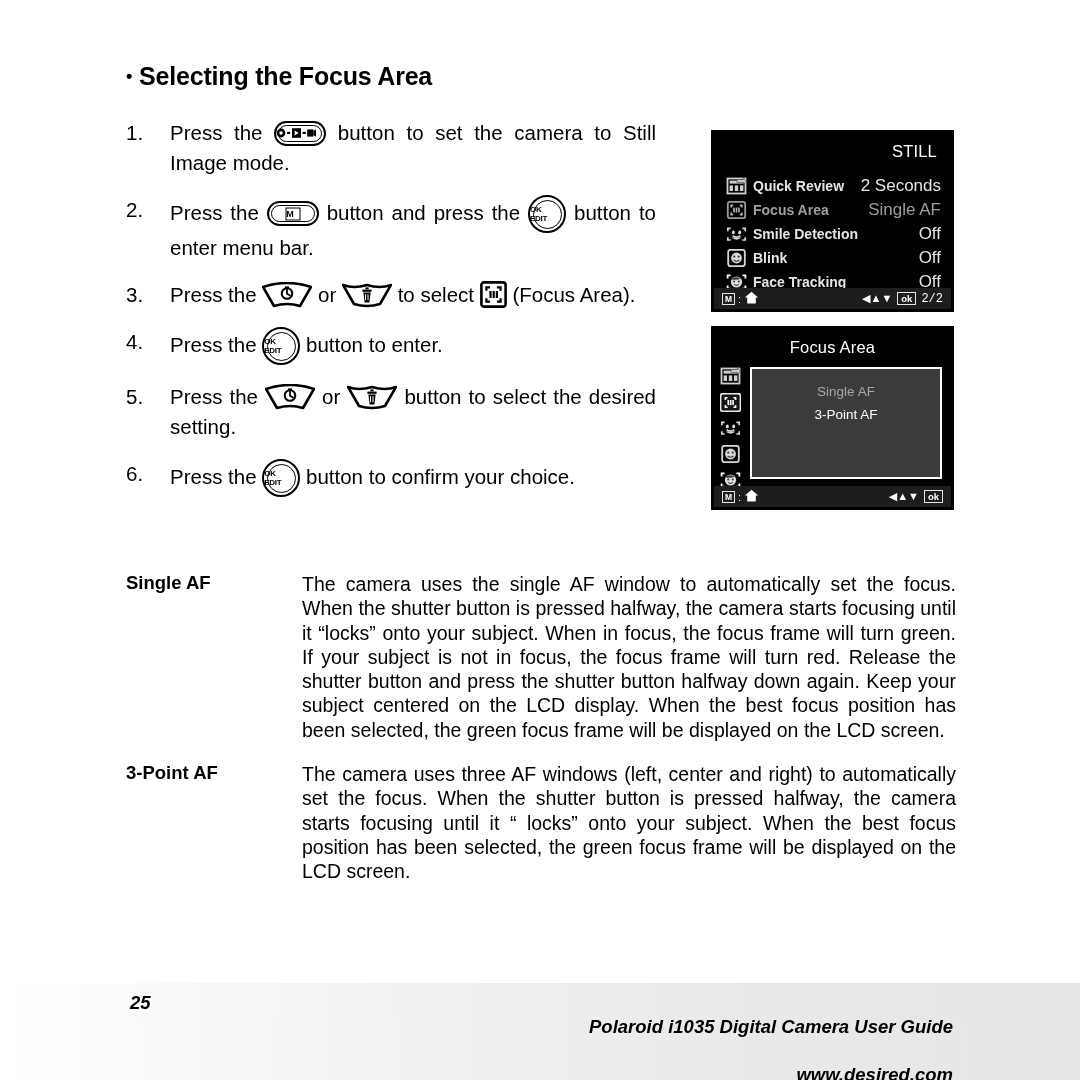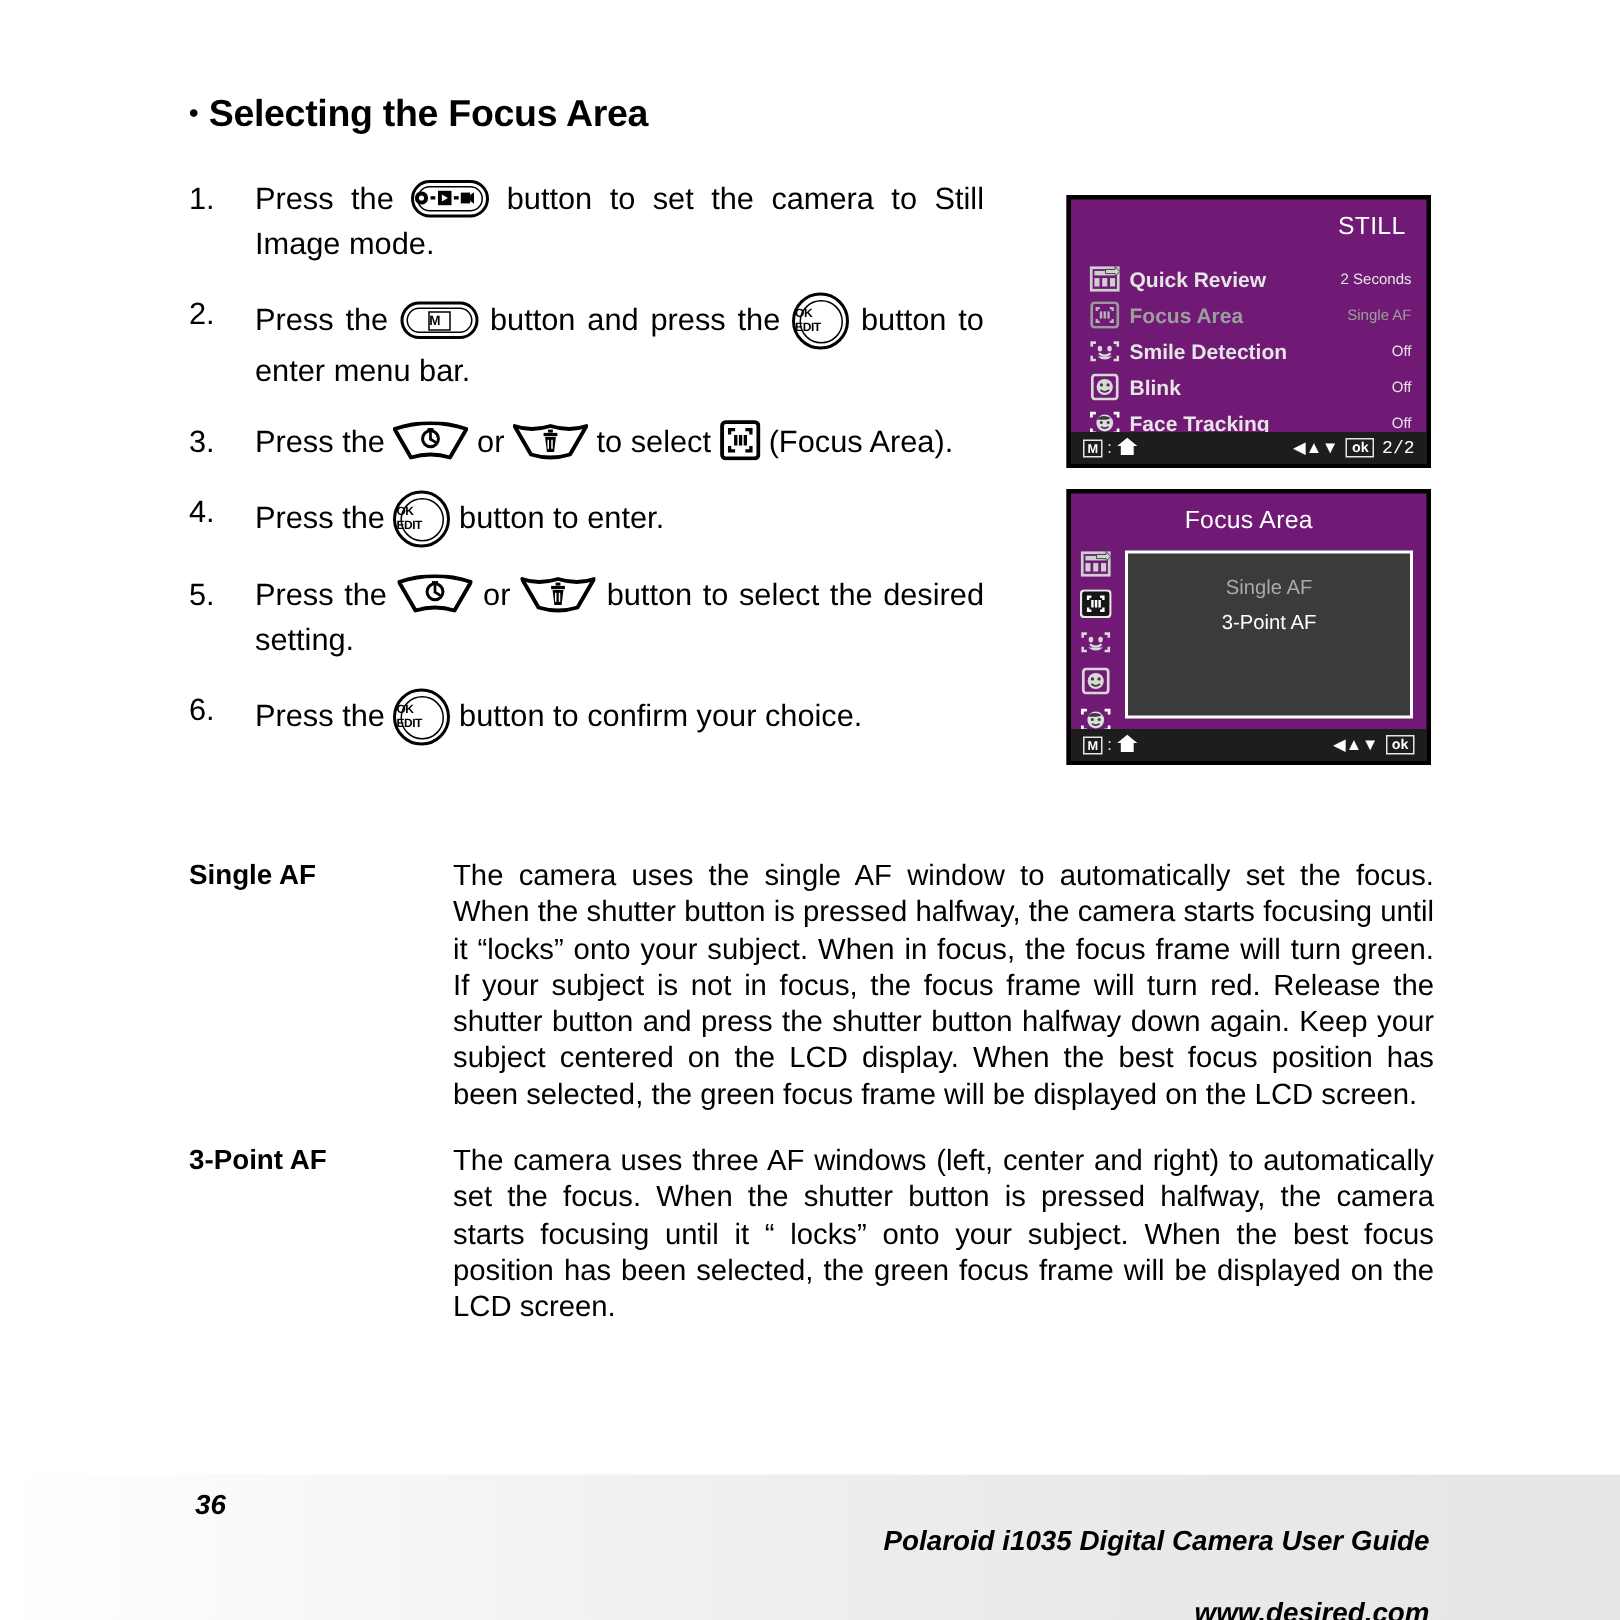--- a/index.html
+++ b/index.html
@@ -144,21 +144,21 @@
 
   .ico-focusarea {
     width: 27px; height: 27px;
     vertical-align: -6px;
   }
   .ico-focusarea svg { display: block; }
 
   
   .lcd {
     position: absolute;
-    background: #701a75;
+    background: #000000;
     border: 3px solid #000;
     color: #e9e9e9;
     font-size: 13px;
   }
   #lcd-menu { left: 711px; top: 130px; width: 243px; height: 182px; }
   #lcd-focus { left: 711px; top: 326px; width: 243px; height: 184px; }
 
   .lcd-title {
     position: absolute;
     right: 14px; top: 9px;
@@ -176,21 +176,21 @@
     left: 12px; right: 10px; top: 41px;
   }
   .menu-row {
     display: flex;
     align-items: center;
     height: 24px;
     margin-bottom: 0px;
   }
   .menu-row .ic { width: 21px; height: 18px; flex: 0 0 21px; margin-right: 6px; }
   .menu-row .nm { flex: 1 1 auto; font-size: 14px; color: #e5e5e5; white-space: nowrap; font-weight: bold; }
-  .menu-row .vl { flex: 0 0 auto; font-size: 10px; color: #e5e5e5; text-align: center; }
+  .menu-row .vl { flex: 0 0 auto; font-size: 17px; color: #e5e5e5; text-align: center; }
   .menu-row.dim .nm, .menu-row.dim .vl { color: #9e9e9e; }
 
   .lcd-bottom {
     position: absolute;
     left: 0; right: 0; bottom: 0;
     height: 21px;
     background: #1d1d1d;
     display: flex;
     align-items: center;
     padding: 0 8px;
@@ -595,19 +595,19 @@
       <div class="term">Single AF</div>
       <div class="body">The camera uses the single AF window to automatically set the focus. When the shutter button is pressed halfway, the camera starts focusing until it “locks” onto your subject. When in focus, the focus frame will turn green. If your subject is not in focus, the focus frame will turn red. Release the shutter button and press the shutter button halfway down again. Keep your subject centered on the LCD display. When the best focus position has been selected, the green focus frame will be displayed on the LCD screen.</div>
     </div>
     <div class="def">
       <div class="term">3-Point AF</div>
       <div class="body">The camera uses three AF windows (left, center and right) to automatically set the focus. When the shutter button is pressed halfway, the camera starts focusing until it “ locks” onto your subject. When the best focus position has been selected, the green focus frame will be displayed on the LCD screen.</div>
     </div>
   </div>
 
   <div class="footer-band"></div>
-  <div class="footer-page">36</div>
+  <div class="footer-page">25</div>
   <div class="footer-lines">
     <div>Polaroid i1035 Digital Camera User Guide</div>
     <div>www.desired.com</div>
   </div>
 
 </div>
 
 </body></html>

